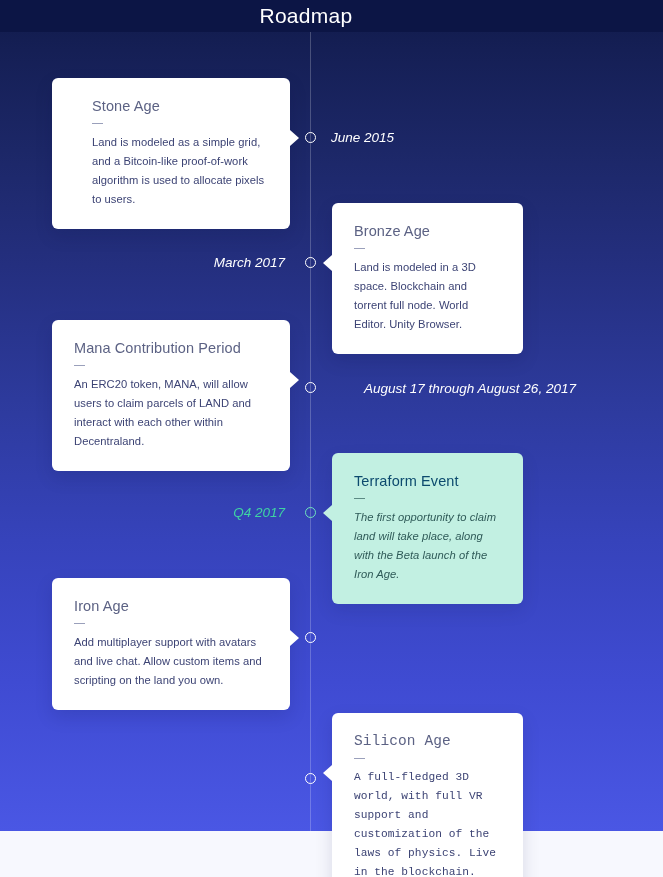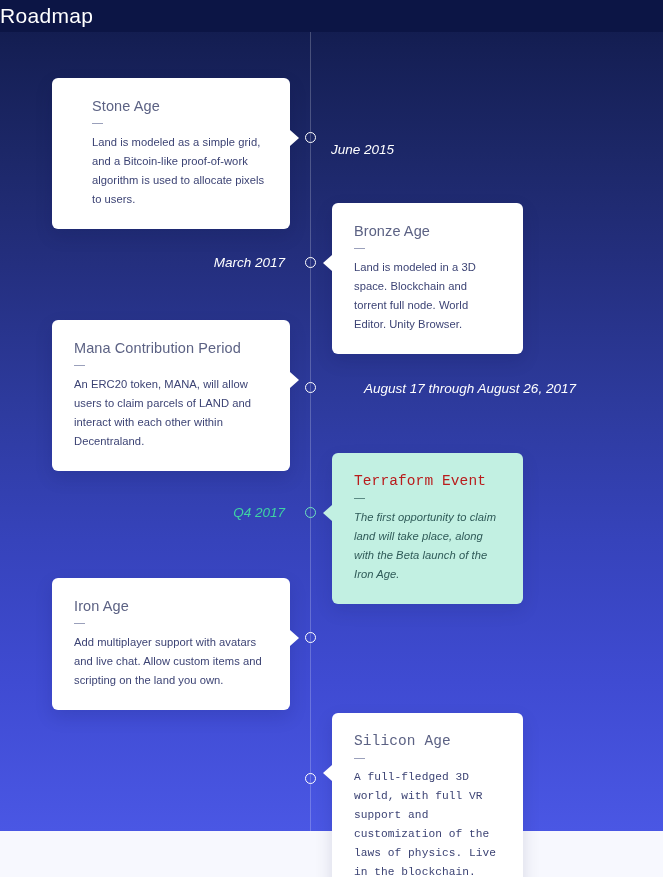--- a/index.html
+++ b/index.html
@@ -55,21 +55,21 @@
     height: 46px;
     background: #f7f8fe;
   }
 
   
   .page-title {
     position: absolute;
     left: 0;
     top: 2px;
     width: 612px;
-    text-align: left;
+    text-align: center;
     color: #ffffff;
     font-size: 21px;
     font-weight: 400;
     letter-spacing: 0.3px;
     line-height: 28px;
   }
 
   
   .timeline-axis {
     position: absolute;
@@ -143,21 +143,21 @@
   .card.right.accent .pointer { border-right-color: #c2f0e2; }
 
   .card-title {
     font-size: 14.5px;
     font-weight: 400;
     color: #5c6284;
     line-height: 20px;
     margin: 0 0 2px 0;
     letter-spacing: 0.1px;
   }
-  .card.accent .card-title { color: #b91c1c; font-family: Liberation Mono, monospace; }
+  .card.accent .card-title { color: #0c4a6e; }
 
   .card-divider {
     width: 11px;
     height: 1px;
     background: #9aa0bb;
     margin: 7px 0 9px 0;
   }
   .card.accent .card-divider { background: #5c8a84; }
 
   .card-body {
@@ -182,21 +182,21 @@
 
   <div class="timeline-axis"></div>
 
   <div class="card left" style="top:78px;padding-left:40px;">
     <div class="pointer"></div>
     <div class="card-title">Stone Age</div>
     <div class="card-divider"></div>
     <div class="card-body">Land is modeled as a simple grid, and a Bitcoin-like proof-of-work algorithm is used to allocate pixels to users.</div>
   </div>
   <div class="marker" style="top:132px;"></div>
-  <div class="date-label right" style="top:130px;margin-top:12px;">June 2015</div>
+  <div class="date-label right" style="top:130px;">June 2015</div>
 
   <div class="card right" style="top:203px;">
     <div class="pointer"></div>
     <div class="card-title">Bronze Age</div>
     <div class="card-divider"></div>
     <div class="card-body">Land is modeled in a 3D space. Blockchain and torrent full node. World Editor. Unity Browser.</div>
   </div>
   <div class="marker" style="top:257px;"></div>
   <div class="date-label left" style="top:255px;">March 2017</div>
 

